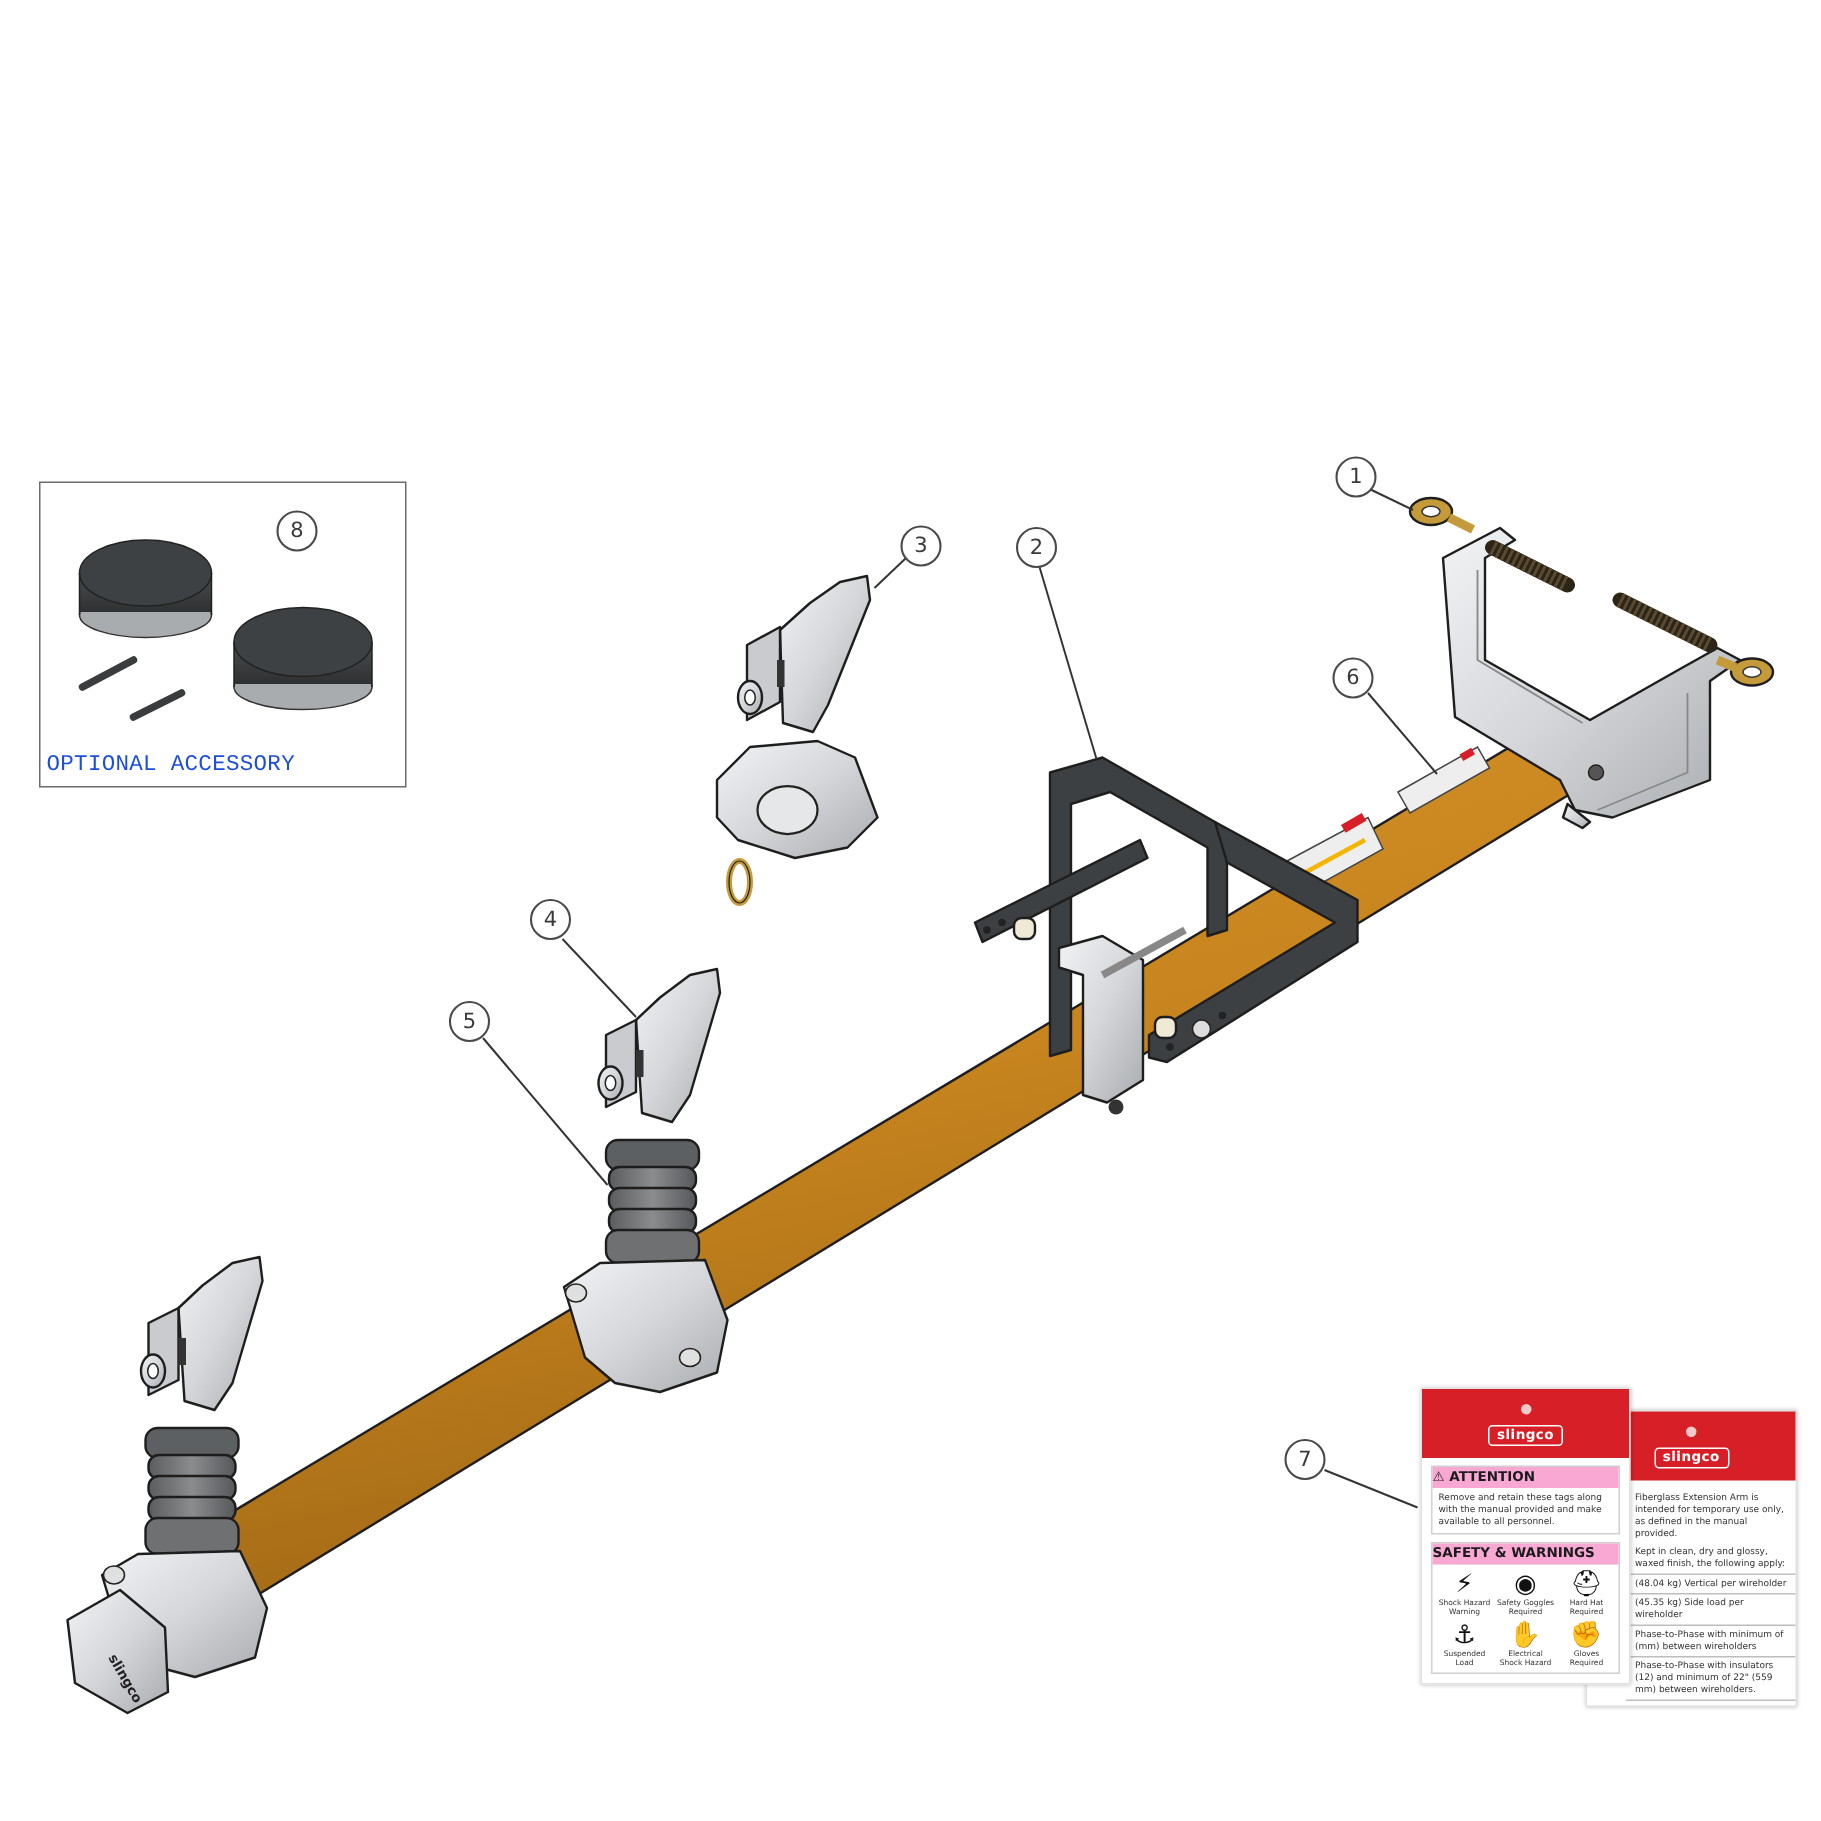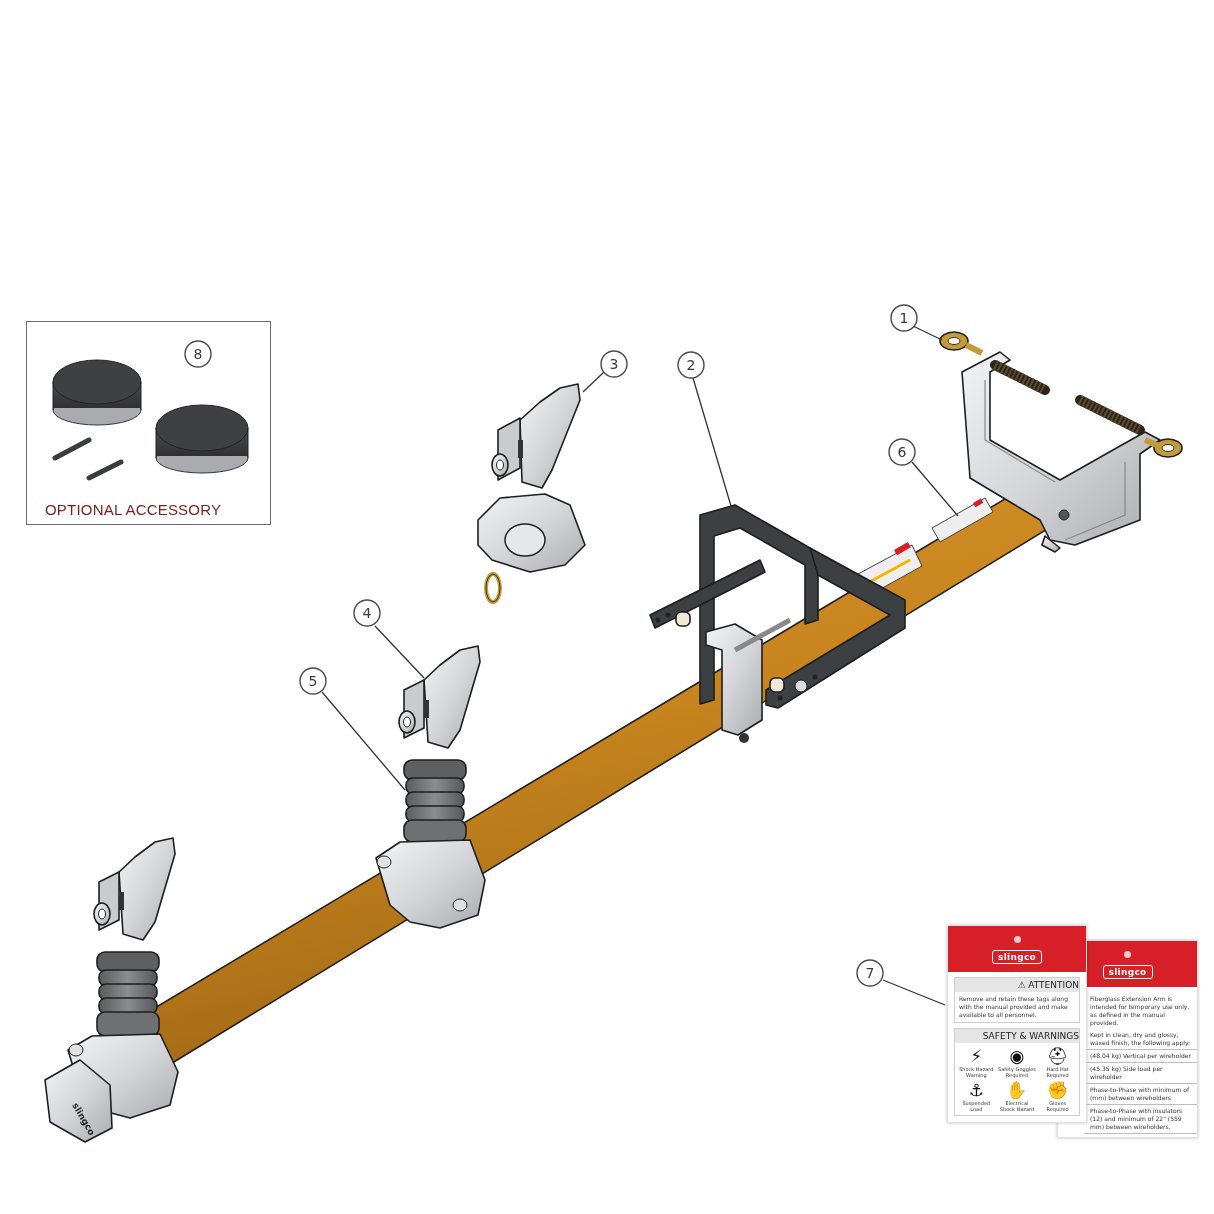--- a/index.html
+++ b/index.html
@@ -3,26 +3,26 @@
 <meta charset="utf-8">
 <style>
   html, body { margin:0; padding:0; background:#ffffff; }
   body { width:1214px; height:1214px; position:relative; overflow:hidden; font-family:"DejaVu Sans", sans-serif; }
   #stage { position:absolute; left:0; top:0; width:1214px; height:1214px; }
   .callout-circle { fill:#ffffff; stroke:#4a4a4a; stroke-width:1.4; }
   .callout-text { font-family:"DejaVu Sans", sans-serif; font-size:14px; fill:#3a3a3a; text-anchor:middle; dominant-baseline:central; }
   .leader { stroke:#333; stroke-width:1.3; fill:none; }
   .outline { stroke:#1e1e1e; stroke-width:1.6; stroke-linejoin:round; }
   .acc-box { position:absolute; left:26px; top:321px; width:245px; height:204px; border:1.5px solid #6b6b6b; background:#fff; box-sizing:border-box; }
-  .acc-label { position:absolute; left:18px; bottom:6px; font-family:Liberation Sans, sans-serif; font-size:15px; color:#7f1d1d; letter-spacing:0.2px; }
+  .acc-label { position:absolute; left:4px; bottom:6px; font-family:Liberation Mono, monospace; font-size:15px; color:#1d4ed8; letter-spacing:0.2px; }
   .tag { position:absolute; background:#ffffff; box-shadow:0 0 3px rgba(0,0,0,0.25); border:1px solid #e0e0e0; font-family:"DejaVu Sans", sans-serif; }
   .tag-head { height:46px; background:#d61f26; position:relative; }
   .tag-hole { position:absolute; left:50%; top:10px; width:7px; height:7px; margin-left:-3.5px; border-radius:50%; background:#f3c9cb; }
   .tag-logo { position:absolute; left:50%; top:24px; transform:translateX(-50%); border:1px solid #fff; border-radius:3px; color:#fff; font-size:9px; font-weight:bold; padding:1px 5px; letter-spacing:0.3px; }
-  .tag-bar { background:#e5e5e5; color:#1b1b1b; font-weight:normal; text-align:right; font-size:9px; padding:2px 0; }
+  .tag-bar { background:#f9a8d4; color:#1b1b1b; font-weight:bold; text-align:left; font-size:9px; padding:2px 0; }
   .tag-sec { margin:5px 6px; border:1px solid #cfcfcf; }
   .tag-body { font-size:6px; line-height:8px; color:#333; padding:3px 4px; }
   .tag-icons { display:grid; grid-template-columns:repeat(3,1fr); gap:2px; padding:3px 2px; }
   .tag-icon { text-align:center; font-size:5px; color:#333; line-height:6px; }
   .tag-icon .glyph { font-size:17px; line-height:20px; color:#111; display:block; }
   .tag2-line { font-size:6px; line-height:8px; color:#333; padding:2px 6px; border-bottom:1px solid #bdbdbd; }
 </style>
 </head>
 <body>
 

